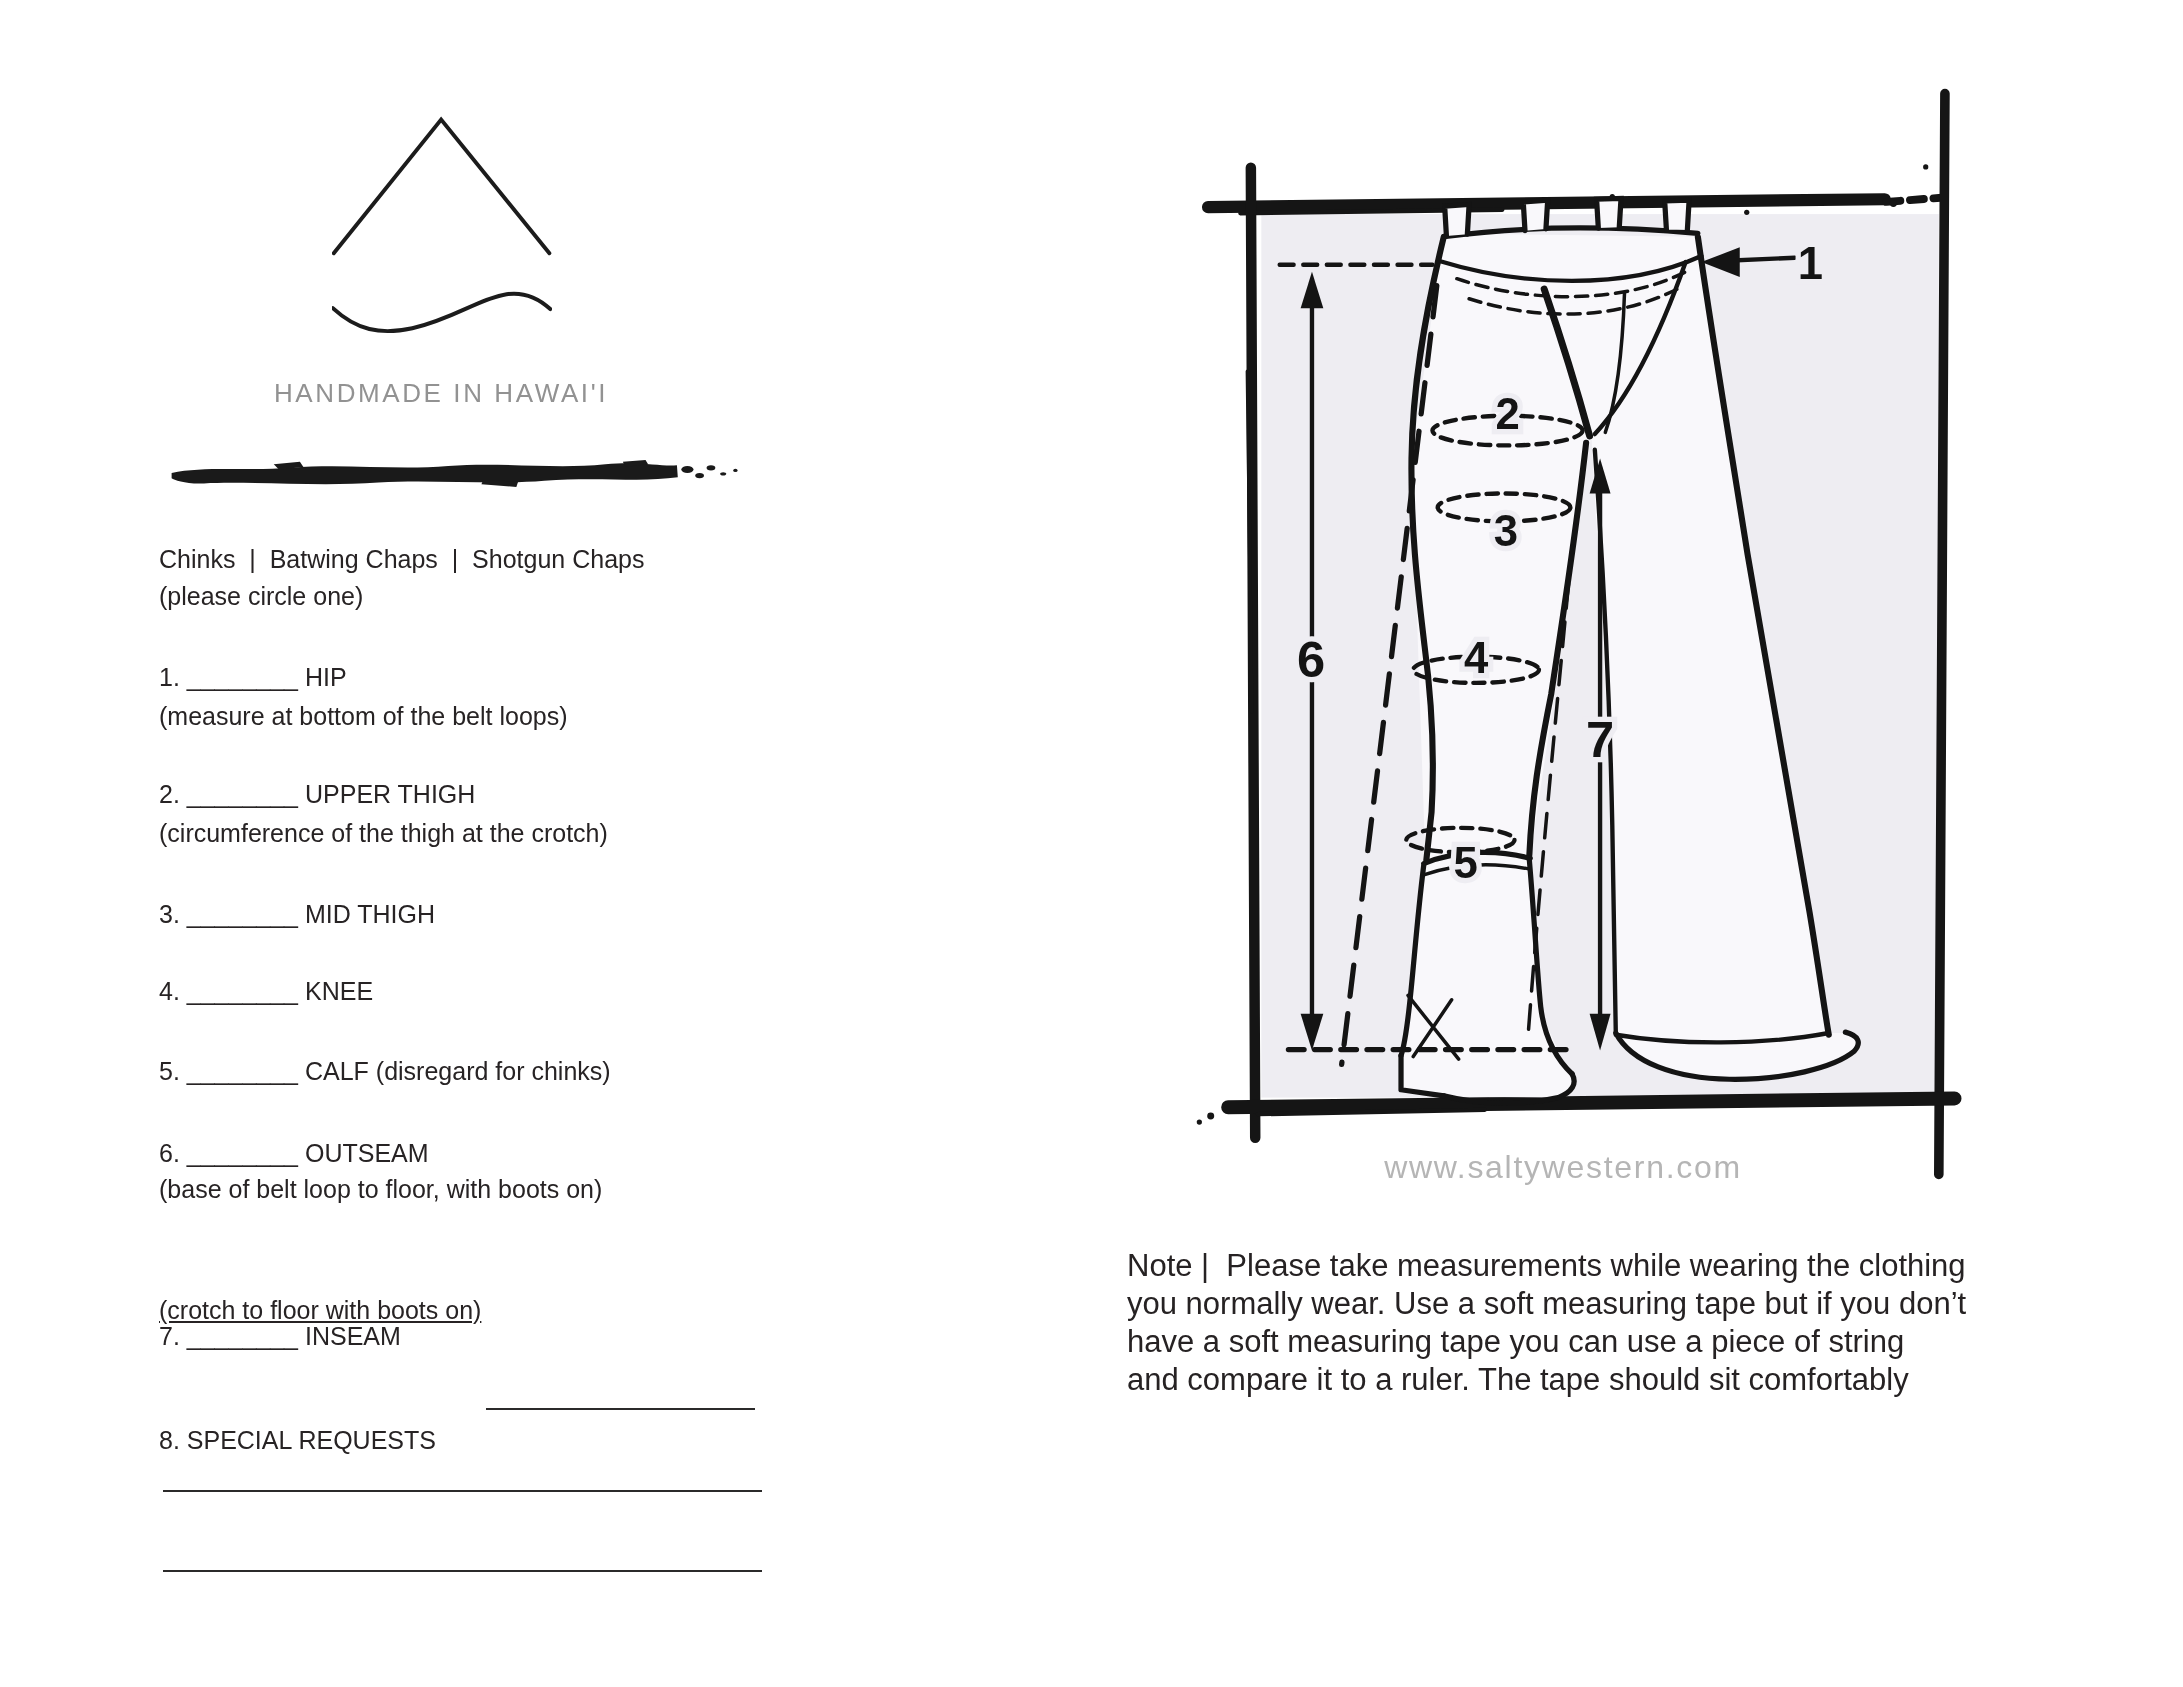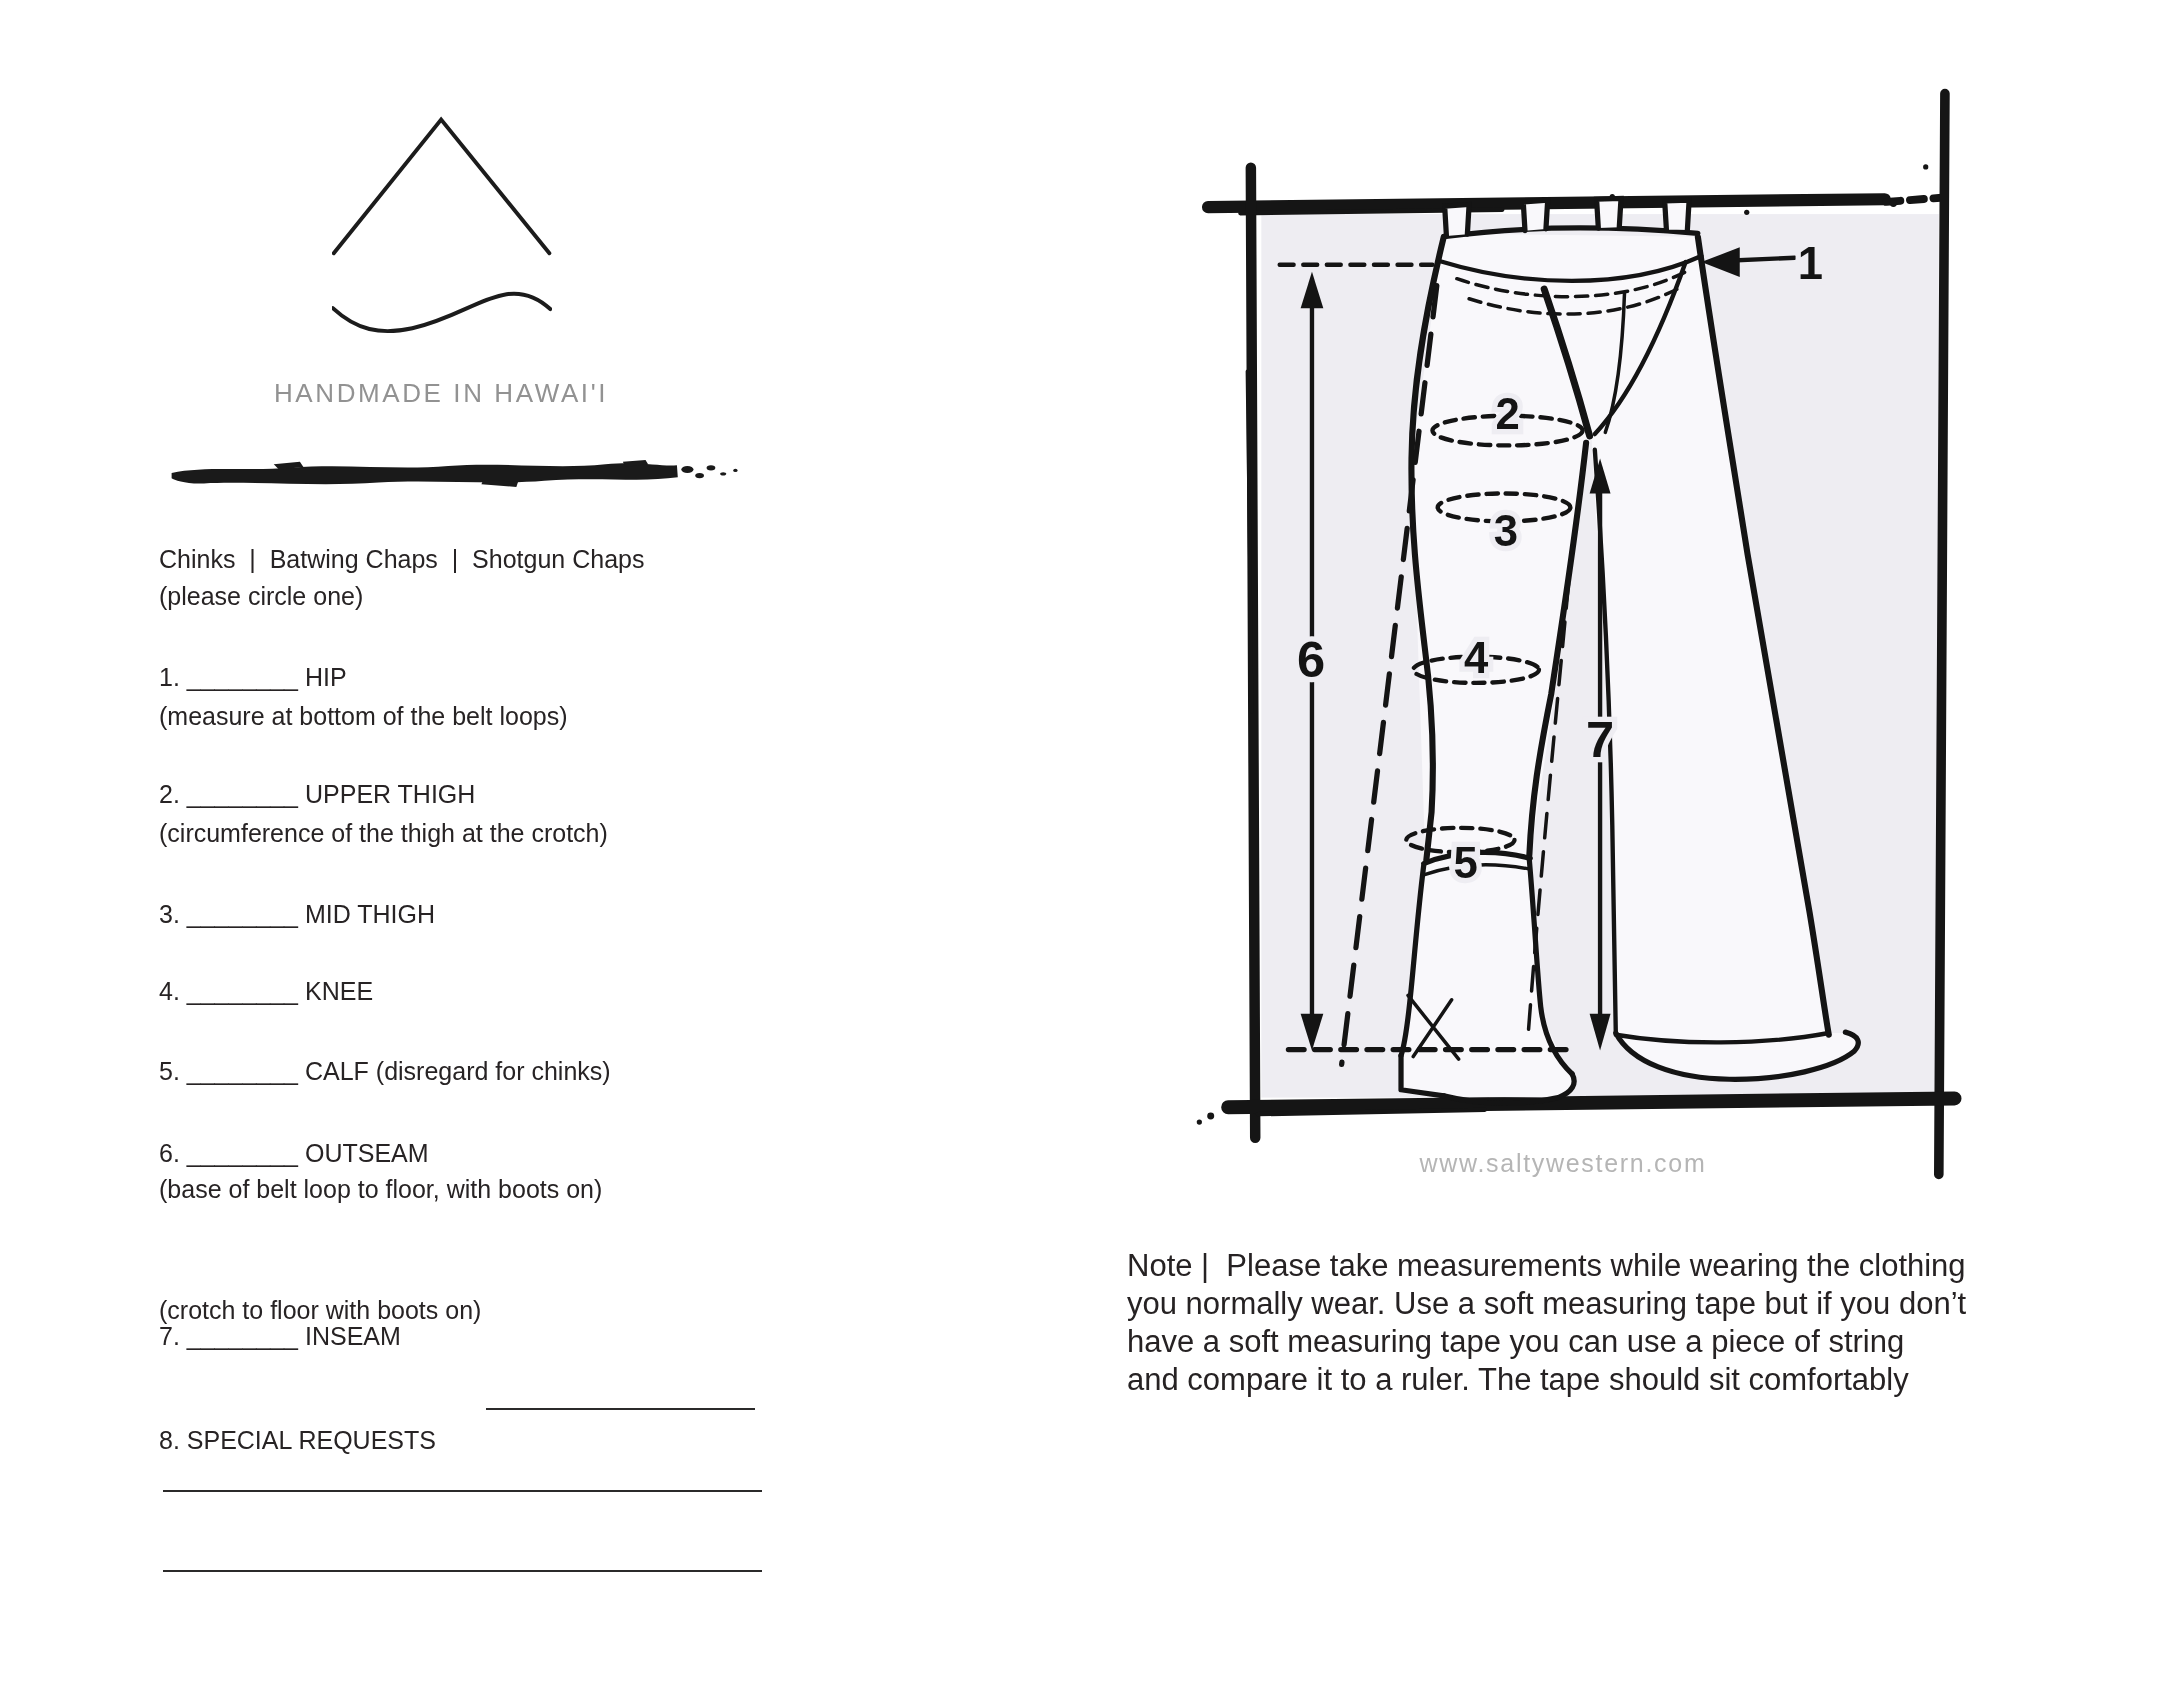--- a/index.html
+++ b/index.html
@@ -12,21 +12,21 @@
   
   .tagline{
     left:157px;top:378px;width:568px;text-align:center;
     font-size:26px;letter-spacing:2.6px;font-weight:300;color:#929292;
   }
   .form-line{left:159px;font-size:25px;line-height:37px;color:#272324;}
   .blank-rule{border-top:2.6px solid #2b2a2a;height:0;}
   
   .site-url{
     left:1275px;top:1149px;width:576px;text-align:center;
-    font-size:25px;letter-spacing:1.7px;color:#b5b5b5;
+    font-size:32px;letter-spacing:1.7px;color:#b5b5b5;
   }
   .note{
     left:1127px;top:1247px;width:873px;text-align:left;
     font-size:31px;line-height:38px;color:#262223;
   }
   svg text{
     font-family:"Liberation Sans", sans-serif;font-weight:700;
     paint-order:stroke;stroke:#eeedf2;stroke-width:12px;fill:#141414;
     text-anchor:middle;
   }
@@ -57,21 +57,21 @@
 <div class="abs form-line pre" style="top:659px;">1. ________ HIP</div>
 <div class="abs form-line pre" style="top:698px;">(measure at bottom of the belt loops)</div>
 <div class="abs form-line pre" style="top:776px;">2. ________ UPPER THIGH</div>
 <div class="abs form-line pre" style="top:815px;">(circumference of the thigh at the crotch)</div>
 <div class="abs form-line pre" style="top:896px;">3. ________ MID THIGH</div>
 <div class="abs form-line pre" style="top:973px;">4. ________ KNEE</div>
 <div class="abs form-line pre" style="top:1053px;">5. ________ CALF (disregard for chinks)</div>
 <div class="abs form-line pre" style="top:1135px;">6. ________ OUTSEAM</div>
 <div class="abs form-line pre" style="top:1171px;">(base of belt loop to floor, with boots on)</div>
 <div class="abs form-line pre" style="top:1318px;">7. ________ INSEAM</div>
-<div class="abs form-line pre" style="top:1292px;">(crotch to floor with boots on)</div>
+<div class="abs form-line pre" style="top:1292px;text-decoration:underline;">(crotch to floor with boots on)</div>
 <div class="abs form-line pre" style="top:1422px;">8. SPECIAL REQUESTS</div>
 
 <div class="abs blank-rule" style="left:486px;top:1408px;width:269px;"></div>
 <div class="abs blank-rule" style="left:163px;top:1490px;width:599px;"></div>
 <div class="abs blank-rule" style="left:163px;top:1570px;width:599px;"></div>
 
 <svg class="abs" style="left:1188px;top:83px;" width="777" height="1109" viewBox="0 0 890 1270">
 
   <rect x="84" y="150" width="776" height="1012" fill="#eeedf2"></rect>
 

